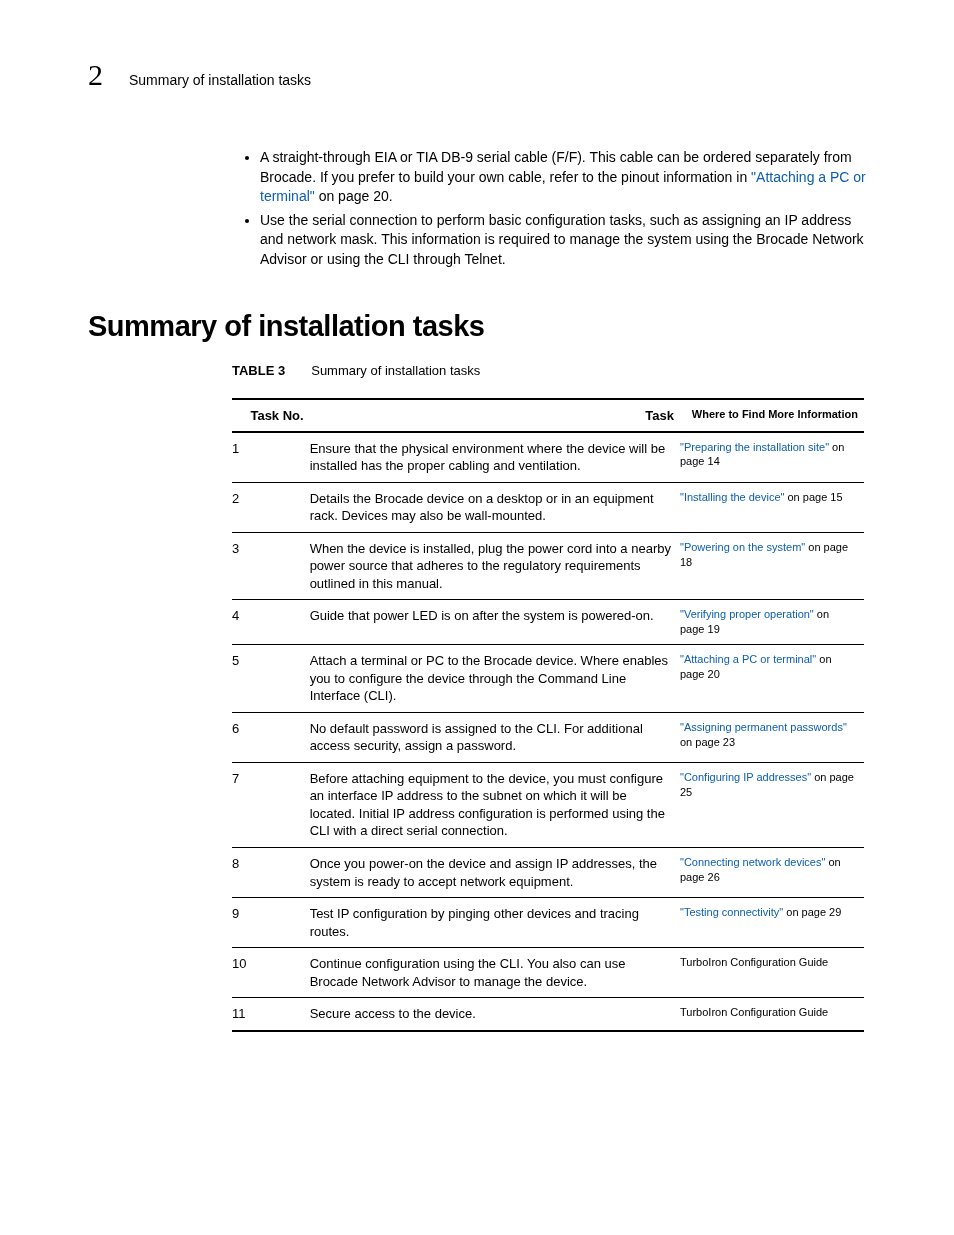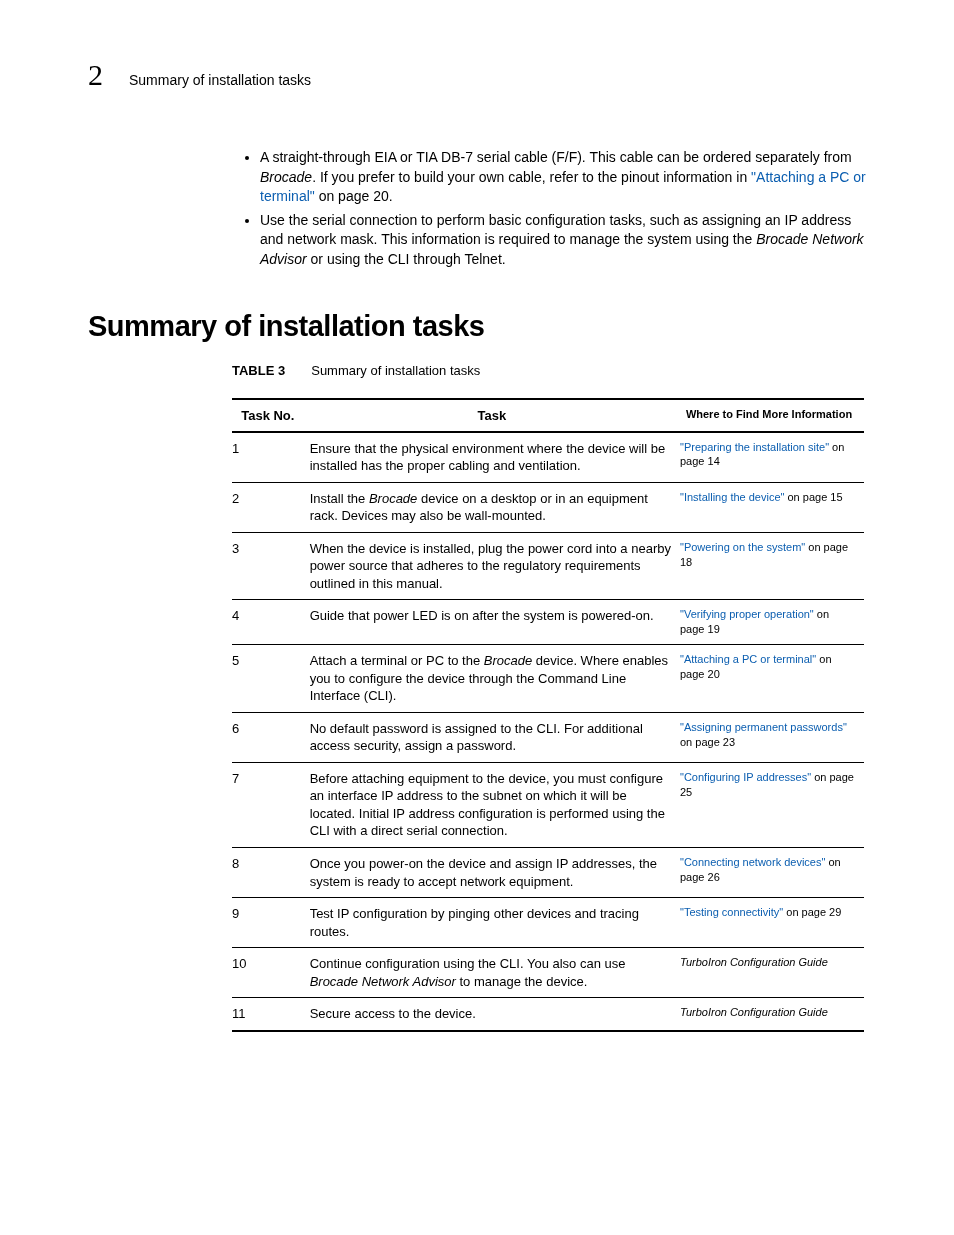--- a/index.html
+++ b/index.html
@@ -38,21 +38,20 @@
   .bullets li {
     margin-bottom: 4px;
     line-height: 1.4;
   }
   a.link {
     color: #0b5eb0;
     text-decoration: none;
     cursor: pointer;
   }
   .italic {
-    font-style: italic;
   }
   h1 {
     font-family: Arial, Helvetica, sans-serif;
     font-size: 29px;
     font-weight: bold;
     letter-spacing: -0.5px;
     margin: 0 0 20px 0;
   }
   .intro {
     margin-left: 144px;
@@ -69,21 +68,21 @@
     margin-right: 26px;
   }
   table {
     margin-left: 144px;
     width: 632px;
     border-collapse: collapse;
     font-size: 13px;
   }
   thead th {
     font-weight: bold;
-    text-align: center;
+    text-align: right;
     padding: 8px 6px 8px 0;
     border-top: 2px solid #000;
     border-bottom: 2px solid #000;
     vertical-align: top;
   }
   tbody td {
     padding: 7px 8px 7px 0;
     border-bottom: 1px solid #000;
     vertical-align: top;
     line-height: 1.35;
@@ -102,21 +101,21 @@
 <div class="page">
 
   <div class="rh">
     <div class="rh-num">2</div>
     <div class="rh-text">Summary of installation tasks</div>
   </div>
 
   <div class="bullets">
     <ul>
       <li>
-        <span>A straight-through EIA or TIA DB-7 serial cable (F/F). This cable can be ordered separately from </span><span class="italic">Brocade</span><span>. If you prefer to build your own cable, refer to the pinout information in </span><a class="link">"Attaching a PC or terminal"</a><span> on page 20.</span>
+        <span>A straight-through EIA or TIA DB-9 serial cable (F/F). This cable can be ordered separately from </span><span class="italic">Brocade</span><span>. If you prefer to build your own cable, refer to the pinout information in </span><a class="link">"Attaching a PC or terminal"</a><span> on page 20.</span>
       </li>
       <li>
         <span>Use the serial connection to perform basic configuration tasks, such as assigning an IP address and network mask. This information is required to manage the system using the </span><span class="italic">Brocade Network Advisor</span><span> or using the CLI through Telnet.</span>
       </li>
     </ul>
   </div>
 
   <h1>Summary of installation tasks</h1>
 
 
@@ -133,21 +132,21 @@
       </tr>
     </thead>
     <tbody>
       <tr>
         <td class="col-n">1</td>
         <td class="col-t">Ensure that the physical environment where the device will be installed has the proper cabling and ventilation.</td>
         <td class="col-w"><a class="link">"Preparing the installation site"</a><span> on page 14</span></td>
       </tr>
       <tr>
         <td class="col-n">2</td>
-        <td class="col-t"><span>Install the </span><span class="italic">Brocade</span><span> device on a desktop or in an equipment rack. Devices may also be wall-mounted.</span></td>
+        <td class="col-t"><span>Details the </span><span class="italic">Brocade</span><span> device on a desktop or in an equipment rack. Devices may also be wall-mounted.</span></td>
         <td class="col-w"><a class="link">"Installing the device"</a><span> on page 15</span></td>
       </tr>
       <tr>
         <td class="col-n">3</td>
         <td class="col-t">When the device is installed, plug the power cord into a nearby power source that adheres to the regulatory requirements outlined in this manual.</td>
         <td class="col-w"><a class="link">"Powering on the system"</a><span> on page 18</span></td>
       </tr>
       <tr>
         <td class="col-n">4</td>
         <td class="col-t">Guide that power LED is on after the system is powered-on.</td>

